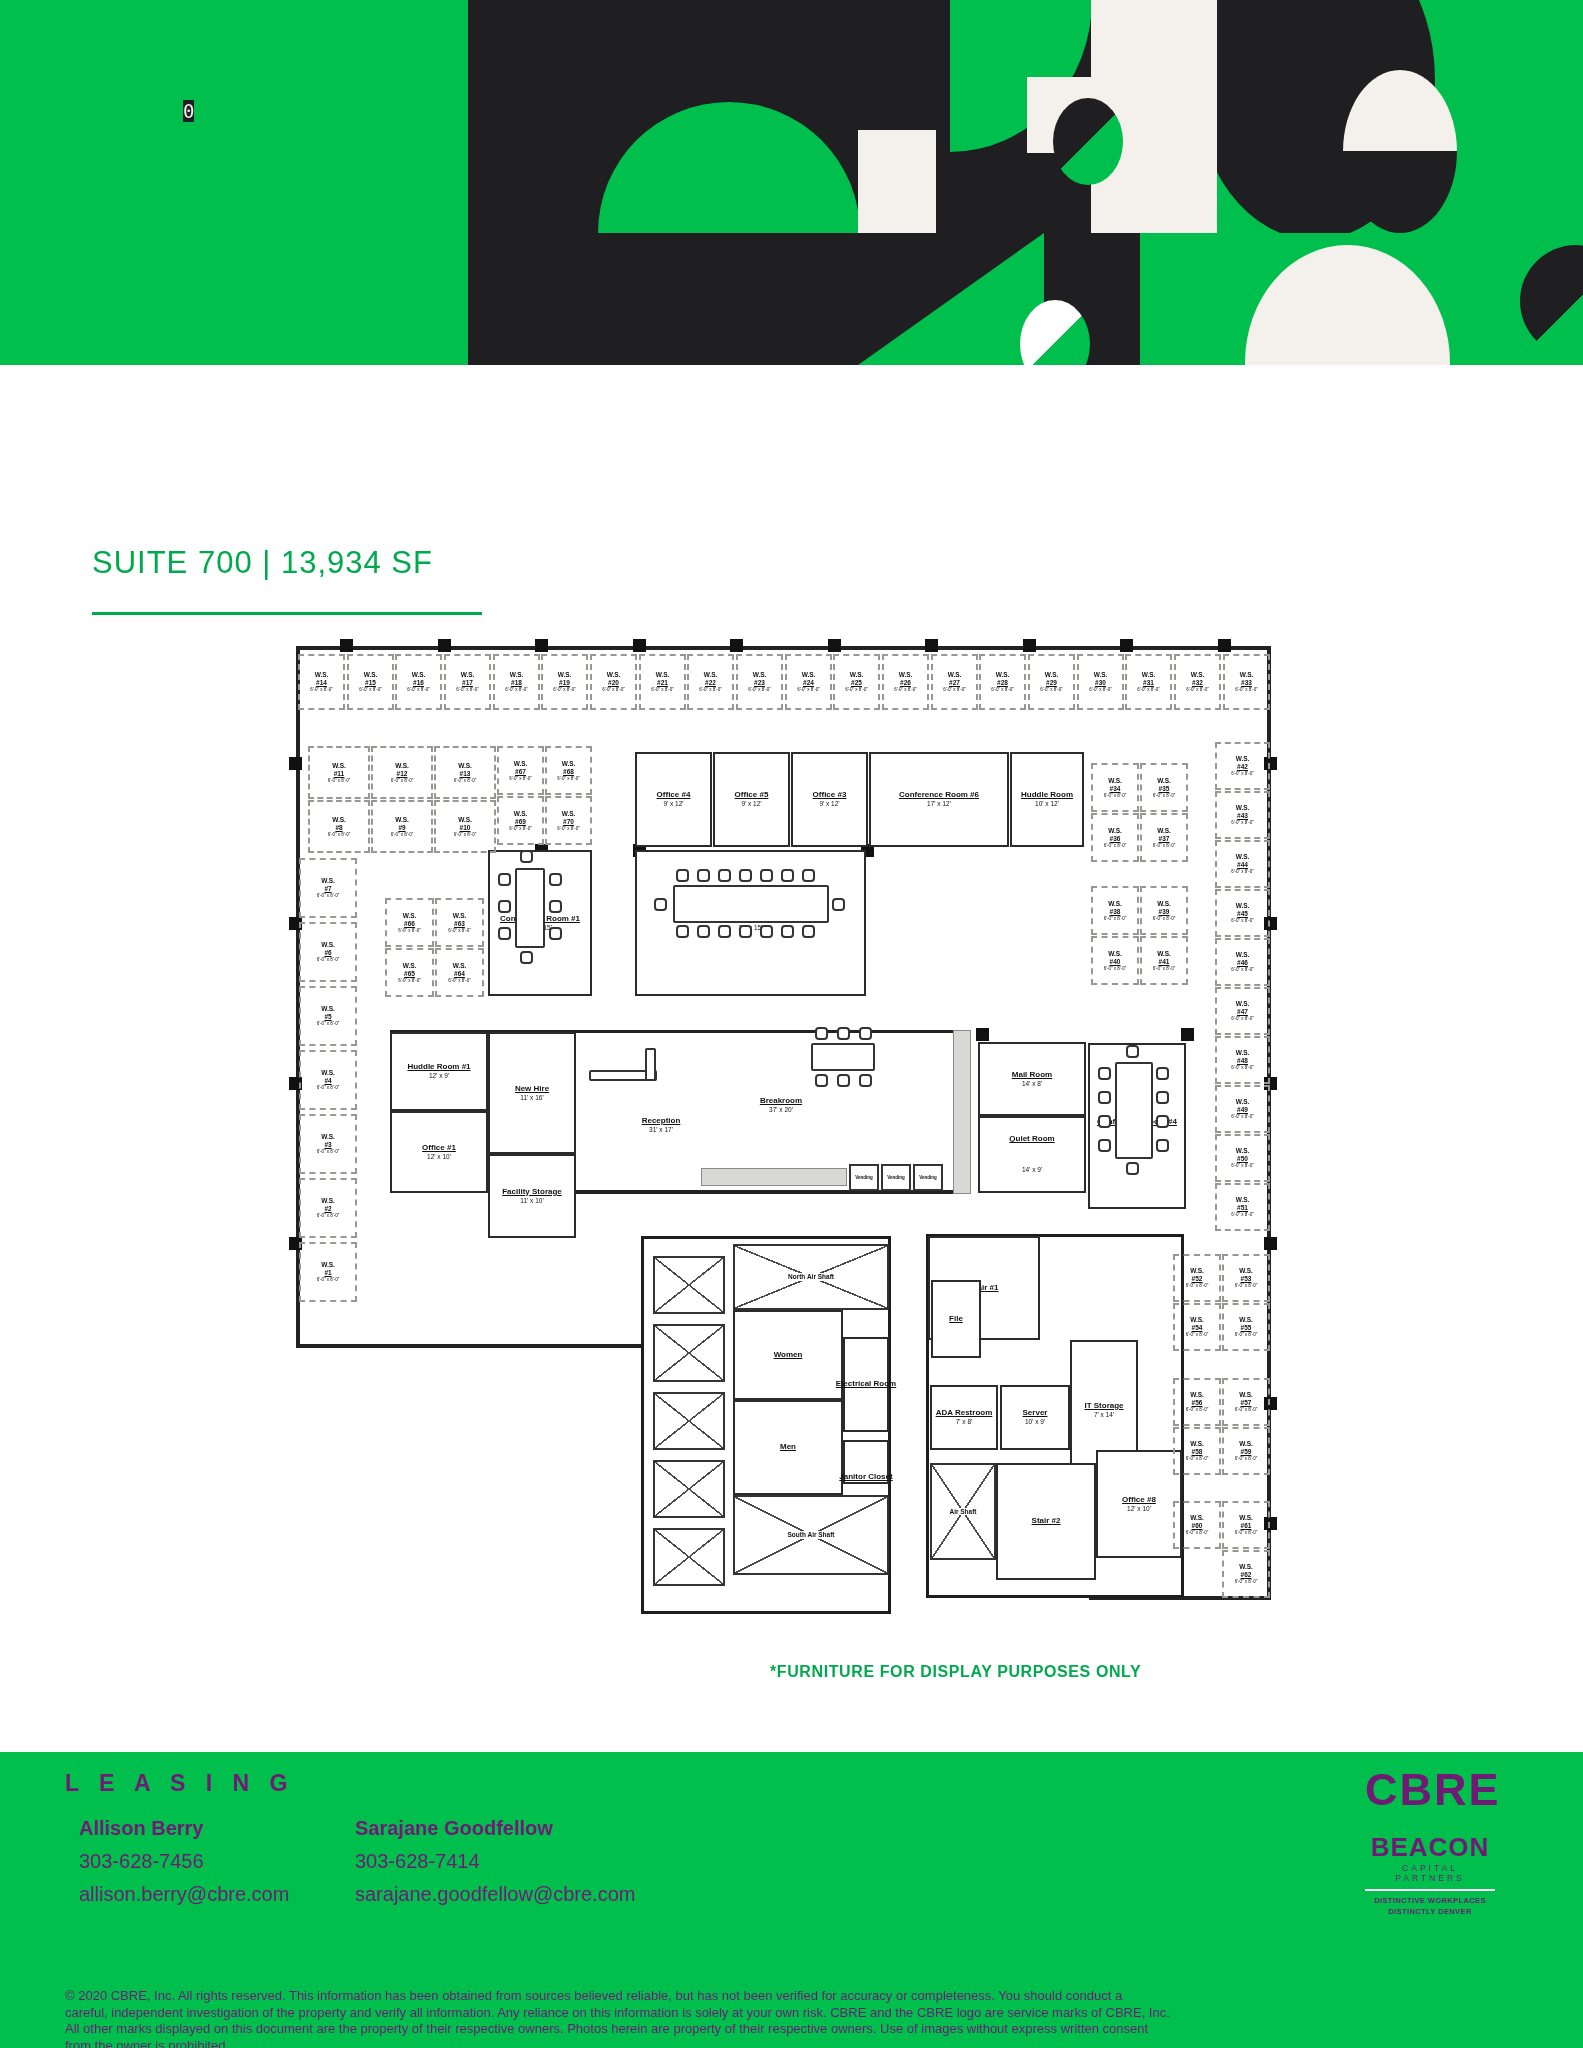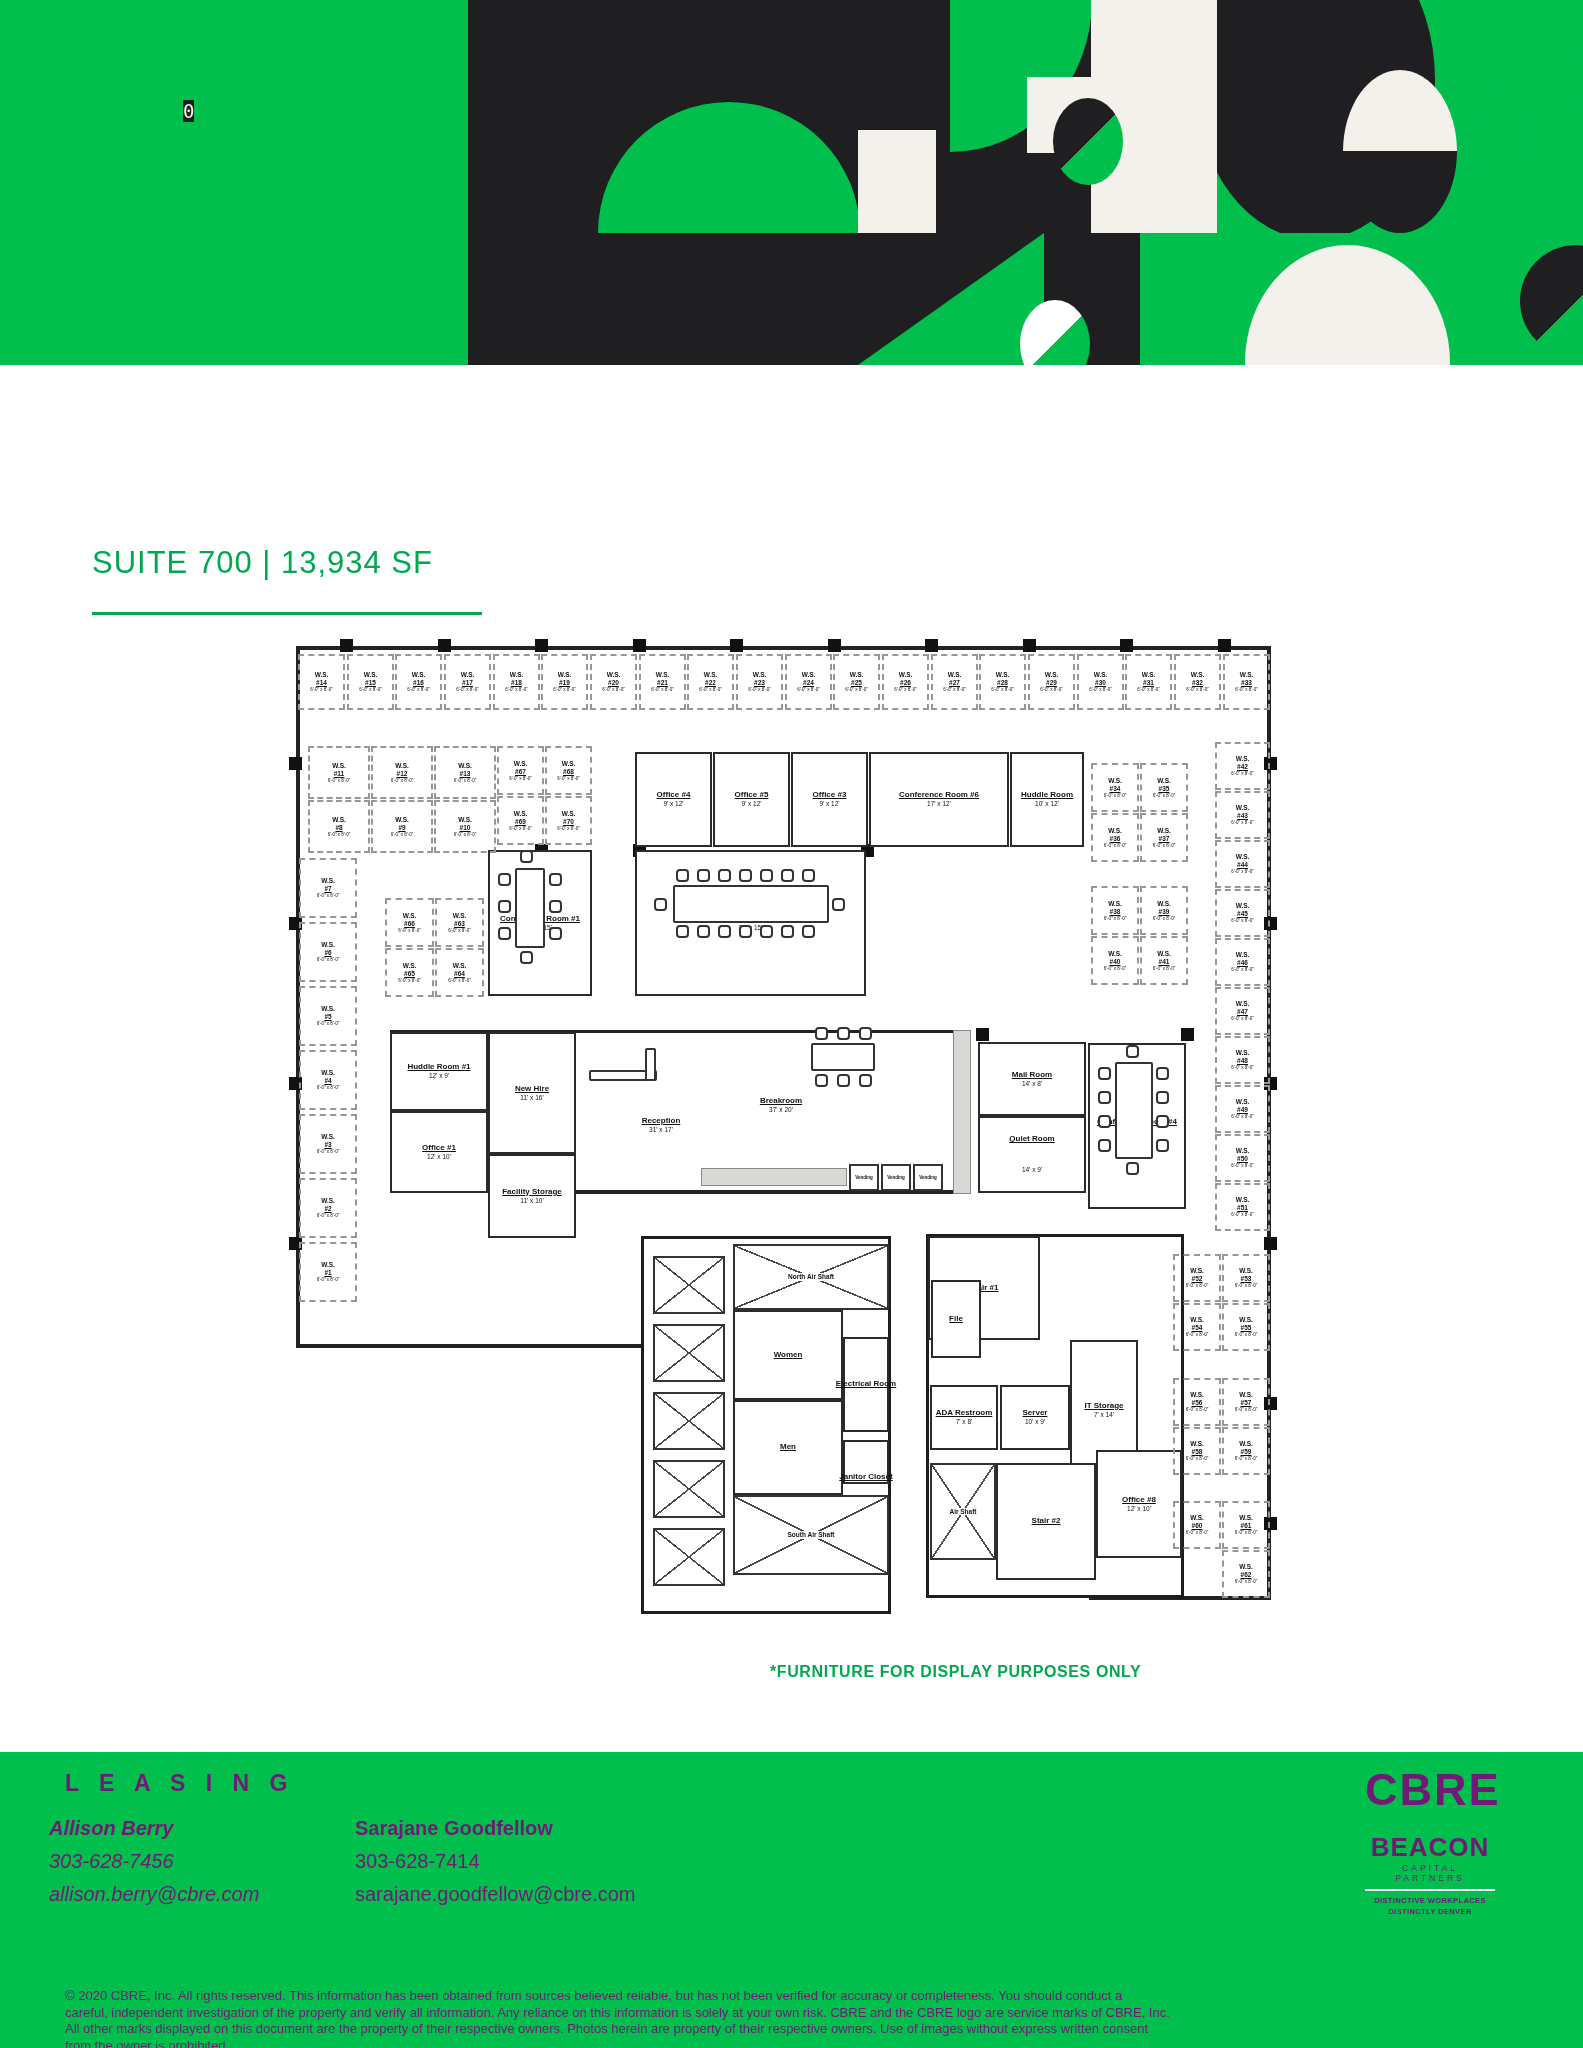--- a/index.html
+++ b/index.html
@@ -65,21 +65,21 @@
   .r2{font-size:6.5px;}
   .fp-table{border:2px solid #333;background:#fff;border-radius:2px;}
   .fp-chair{width:13px;height:13px;border:2px solid #333;border-radius:4px;background:#fff;}
   .fp-vend{border:2px solid #333;background:#fff;display:flex;align-items:center;justify-content:center;}
   .fp-vend span{font-size:4.5px;font-weight:bold;}
   
   .footer{position:absolute;left:0;top:1752px;width:1583px;height:296px;background:#00bf4d;color:#701a75;}
   .leasing{position:absolute;left:65px;top:18px;font-size:23px;font-weight:bold;letter-spacing:7px;}
   .contact{position:absolute;top:60px;line-height:33px;font-size:20px;}
   .contact .cname{font-weight:bold;}
-  .c1{left:49px;font-style:italic;} .c2{left:355px;} .c3{left:730px;}
+  .c1{left:79px;} .c2{left:355px;} .c3{left:730px;}
   .cbre-logo{position:absolute;left:1365px;top:12px;font-size:45px;font-weight:800;letter-spacing:2px;}
   .beacon{position:absolute;left:1365px;top:82px;width:130px;text-align:center;}
   .beacon .bname{font-size:26px;font-weight:800;letter-spacing:1px;line-height:1;}
   .beacon .bsub{font-size:8.5px;letter-spacing:3px;margin-top:3px;}
   .beacon .bline{border-top:2px solid #fff;margin:6px 0 5px 0;}
   .beacon .btag{font-size:7.5px;font-weight:bold;line-height:1.45;letter-spacing:0.4px;}
   .disclaimer{position:absolute;left:65px;top:236px;width:1400px;font-size:13px;line-height:16.5px;
               white-space:pre-line;}
 </style>
 </head>

